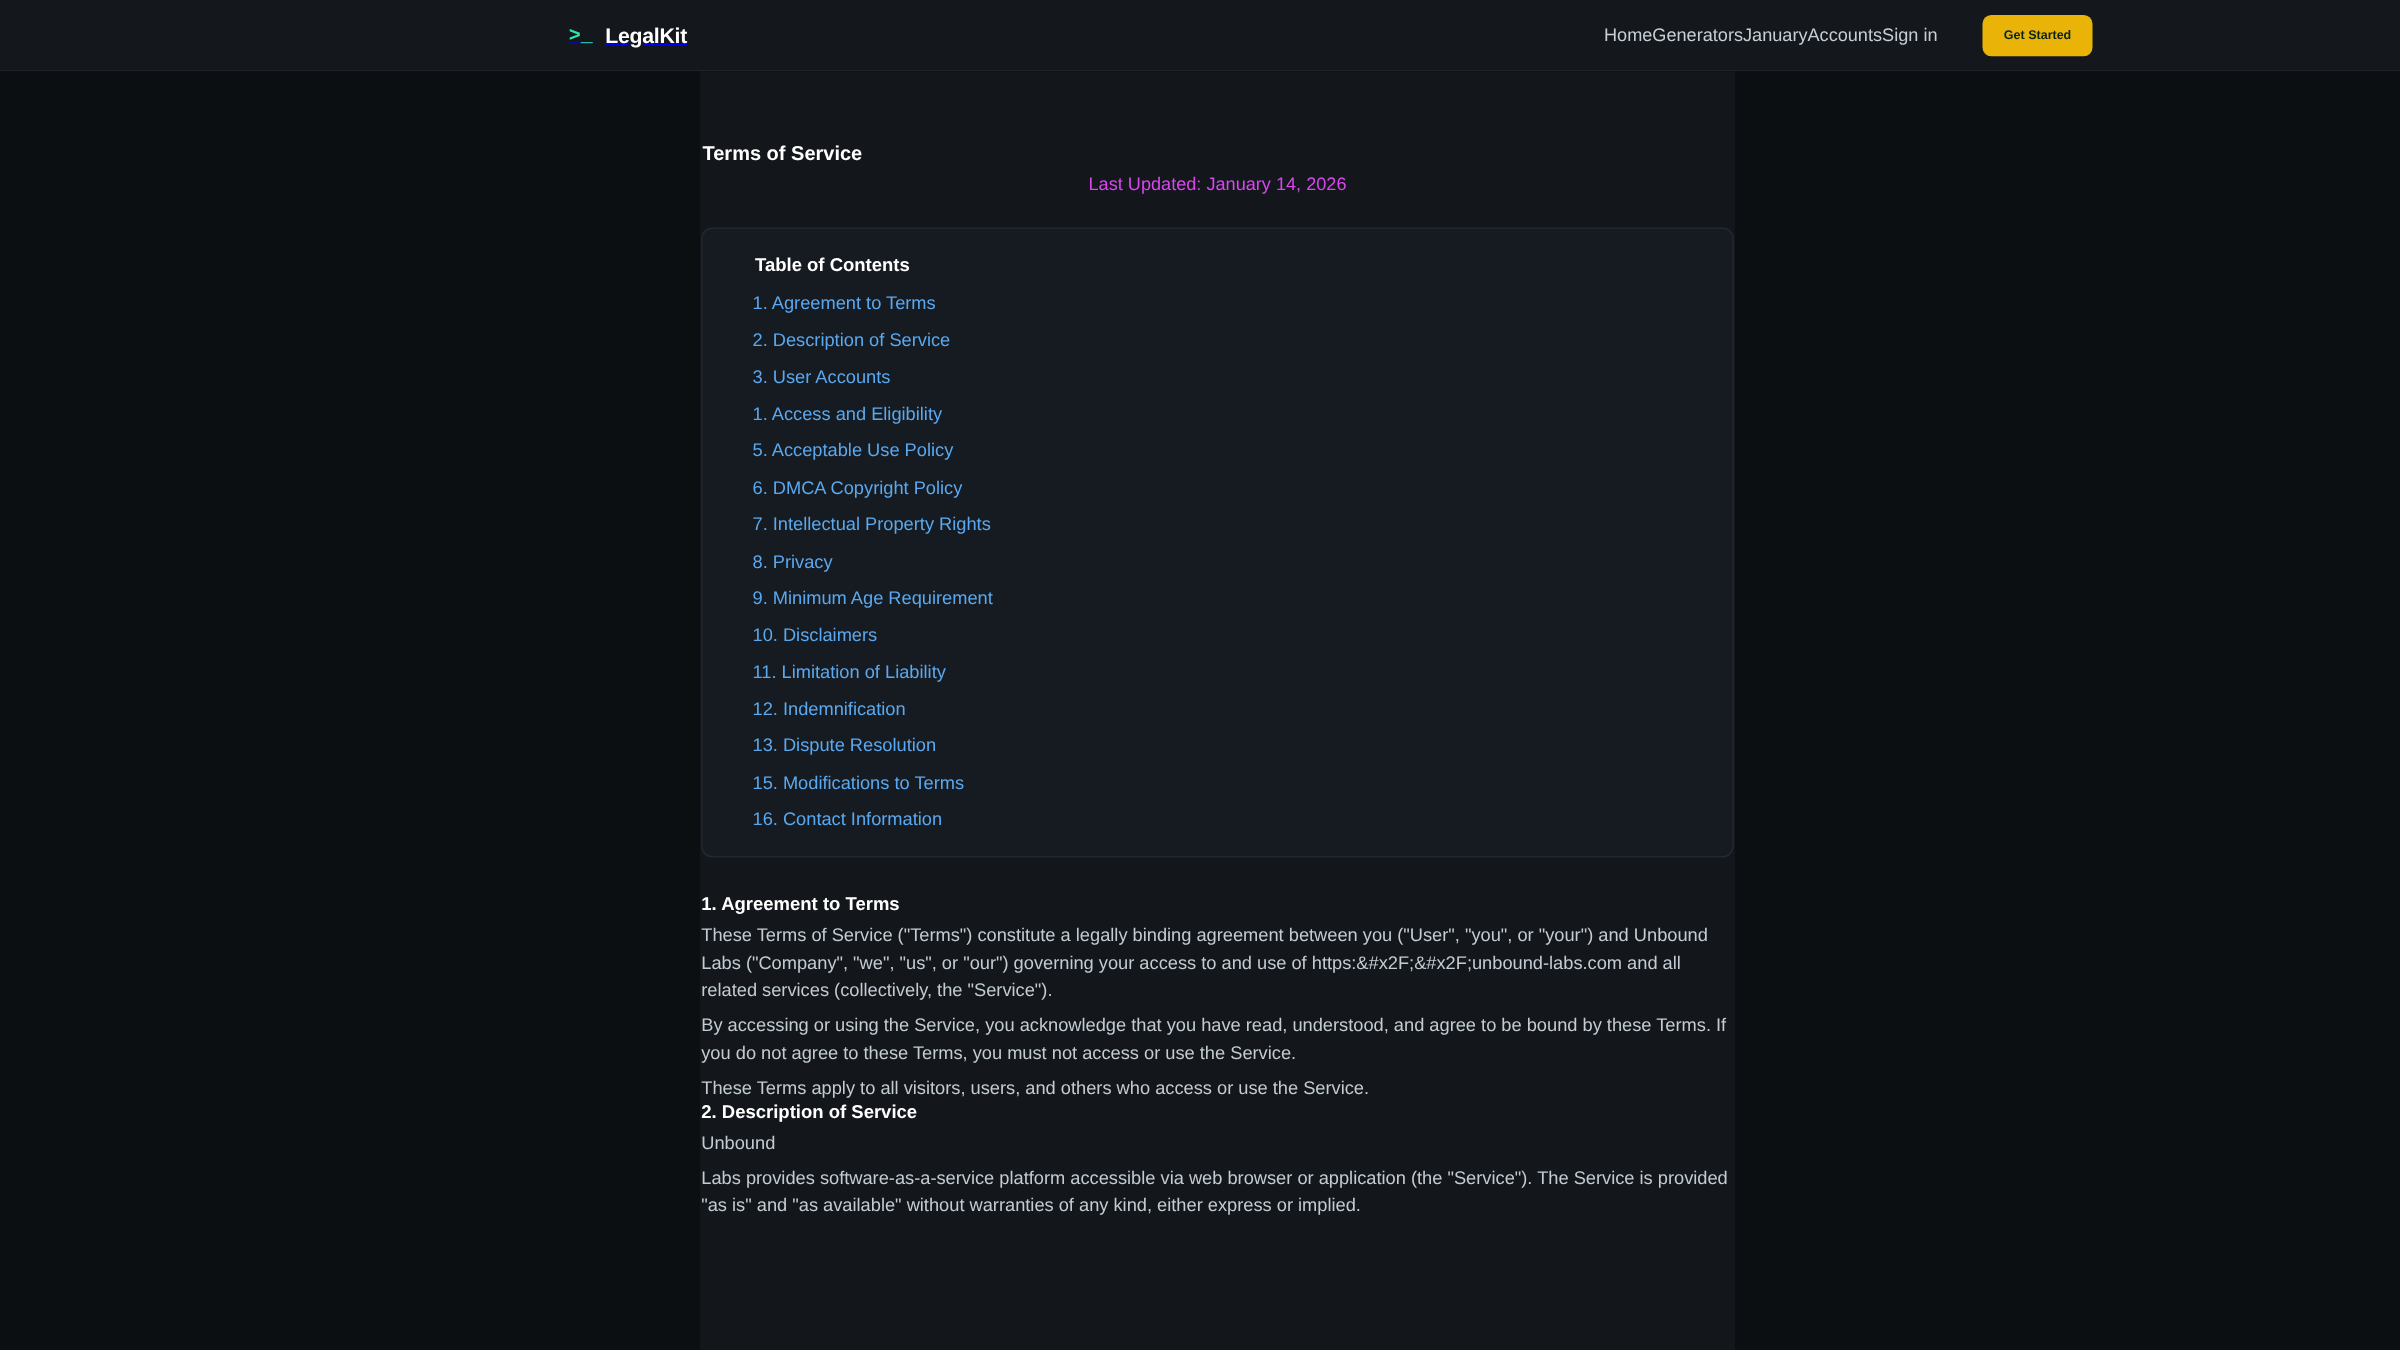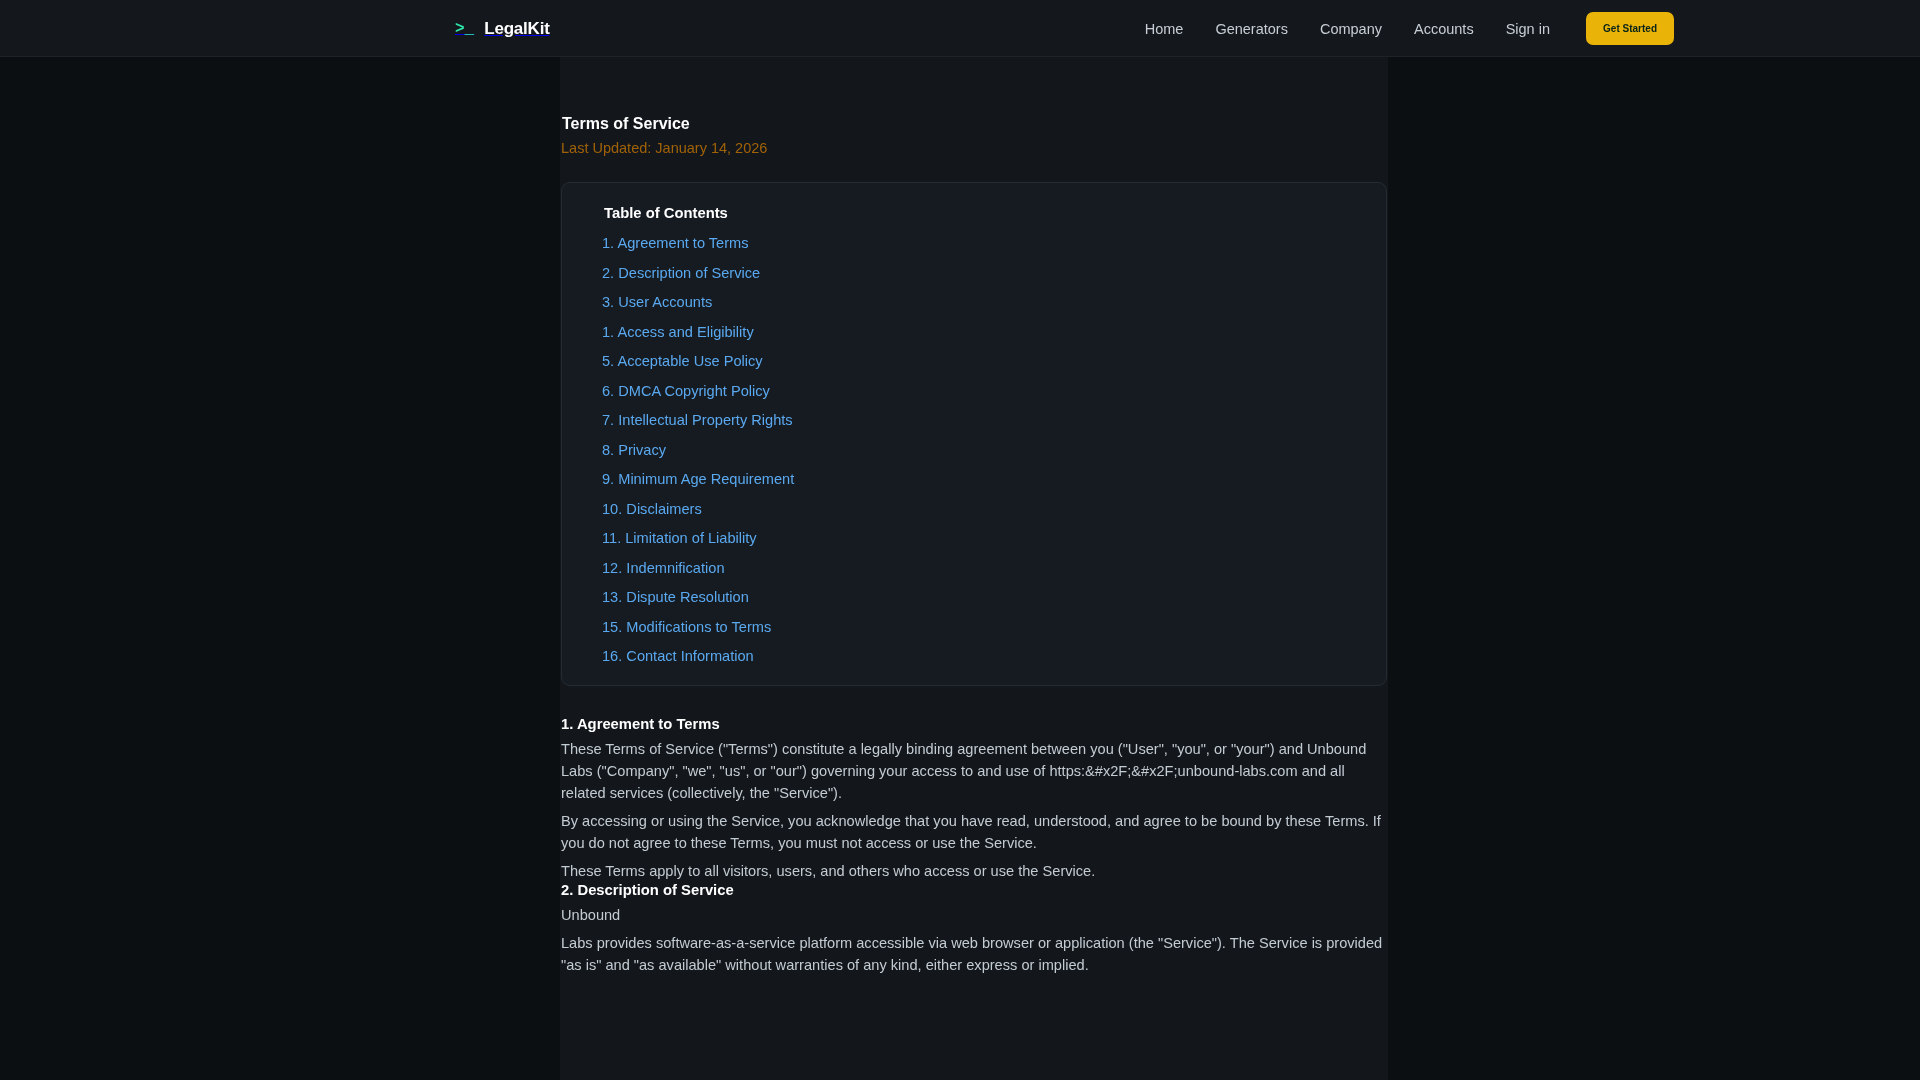--- a/index.html
+++ b/index.html
@@ -45,21 +45,20 @@
     font-weight: bold;
     letter-spacing: -0.2px;
   }
   .nav-links {
     position: absolute;
     right: 370px;
     top: 0;
     height: 57px;
     display: flex;
     align-items: center;
-    gap: 32px;
   }
   .nav-link {
     color: #c7ced6;
     font-size: 14.5px;
     text-decoration: none;
     white-space: nowrap;
   }
   .cta-button {
     position: absolute;
     right: 246px;
@@ -99,23 +98,24 @@
   }
 
   .doc-title {
     color: #ffffff;
     font-size: 16px;
     font-weight: bold;
     margin: 0 0 7px 0;
     padding-left: 1px;
   }
   .doc-updated {
-    color: #a16207;
+    color: #d946ef;
     font-size: 14.5px;
     margin: 0 0 26px 0;
+    text-align: center;
   }
 
   
   .toc-card {
     border: 1px solid #242b33;
     border-radius: 9px;
     background: #161b21;
     padding: 22px 22px 20px 40px;
     margin-bottom: 30px;
   }
@@ -160,21 +160,21 @@
 <div class="navbar">
 
   <a class="brand" href="#">
     <span class="brand-mark">&gt;_</span>
     <span class="brand-name">LegalKit</span>
   </a>
 
   <div class="nav-links">
     <a class="nav-link" href="#">Home</a>
     <a class="nav-link" href="#">Generators</a>
-    <a class="nav-link" href="#">Company</a>
+    <a class="nav-link" href="#">January</a>
     <a class="nav-link" href="#">Accounts</a>
     <a class="nav-link" href="#">Sign in</a>
   </div>
 
   <button class="cta-button">Get Started</button>
 </div>
 
 <div class="page">
   <article class="doc-column">
     <div class="doc-inner">

